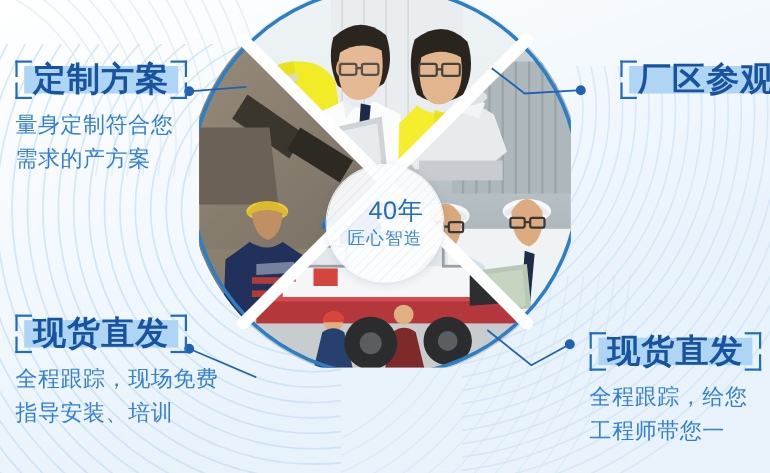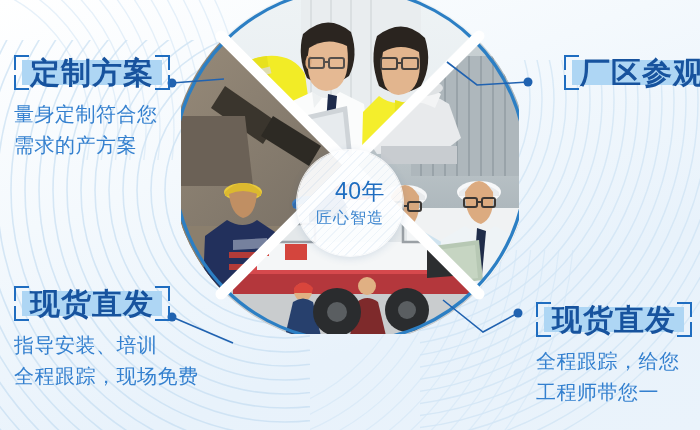--- a/index.html
+++ b/index.html
@@ -456,22 +456,22 @@
   <div class="feature f-bl">
     <div class="tag">
       <span class="tag-bg"></span>
       <span class="brk tl"></span>
       <span class="brk tr"></span>
       <span class="brk bl"></span>
       <span class="brk br"></span>
       <span class="tag-text">现货直发</span>
     </div>
     <div class="desc">
+      <div>全程跟踪，现场免费</div>
       <div>指导安装、培训</div>
-      <div>全程跟踪，现场免费</div>
     </div>
   </div>
 
   <div class="feature f-br">
     <div class="tag">
       <span class="tag-bg"></span>
       <span class="brk tl"></span>
       <span class="brk tr"></span>
       <span class="brk bl"></span>
       <span class="brk br"></span>

